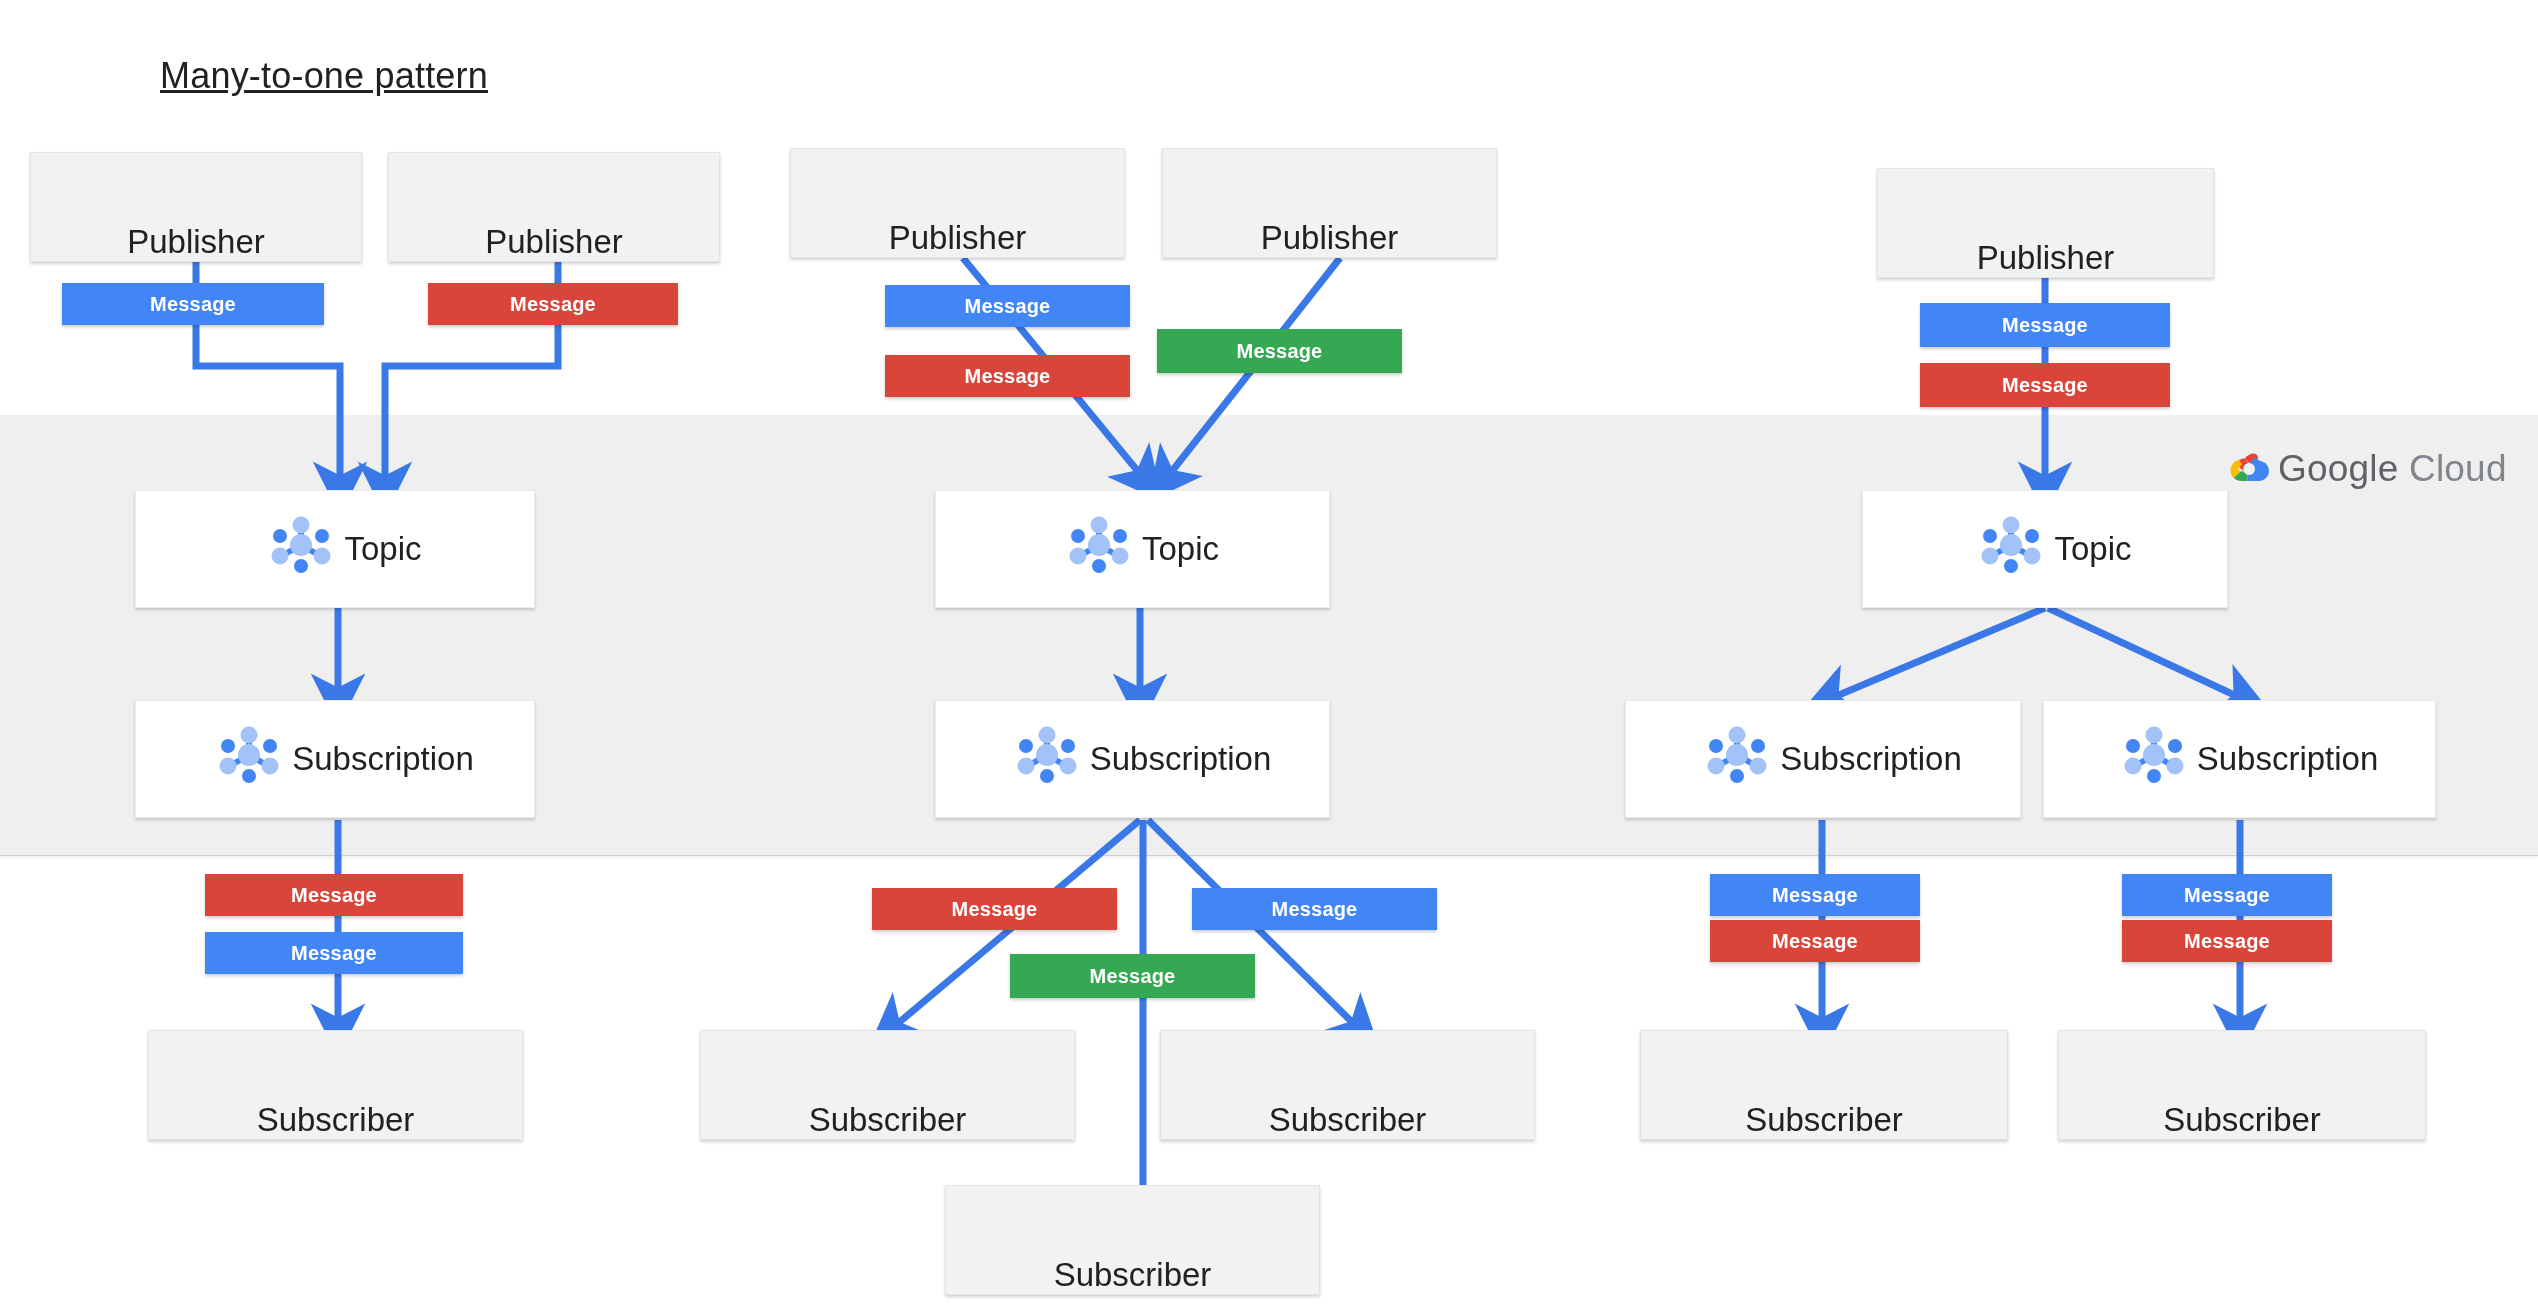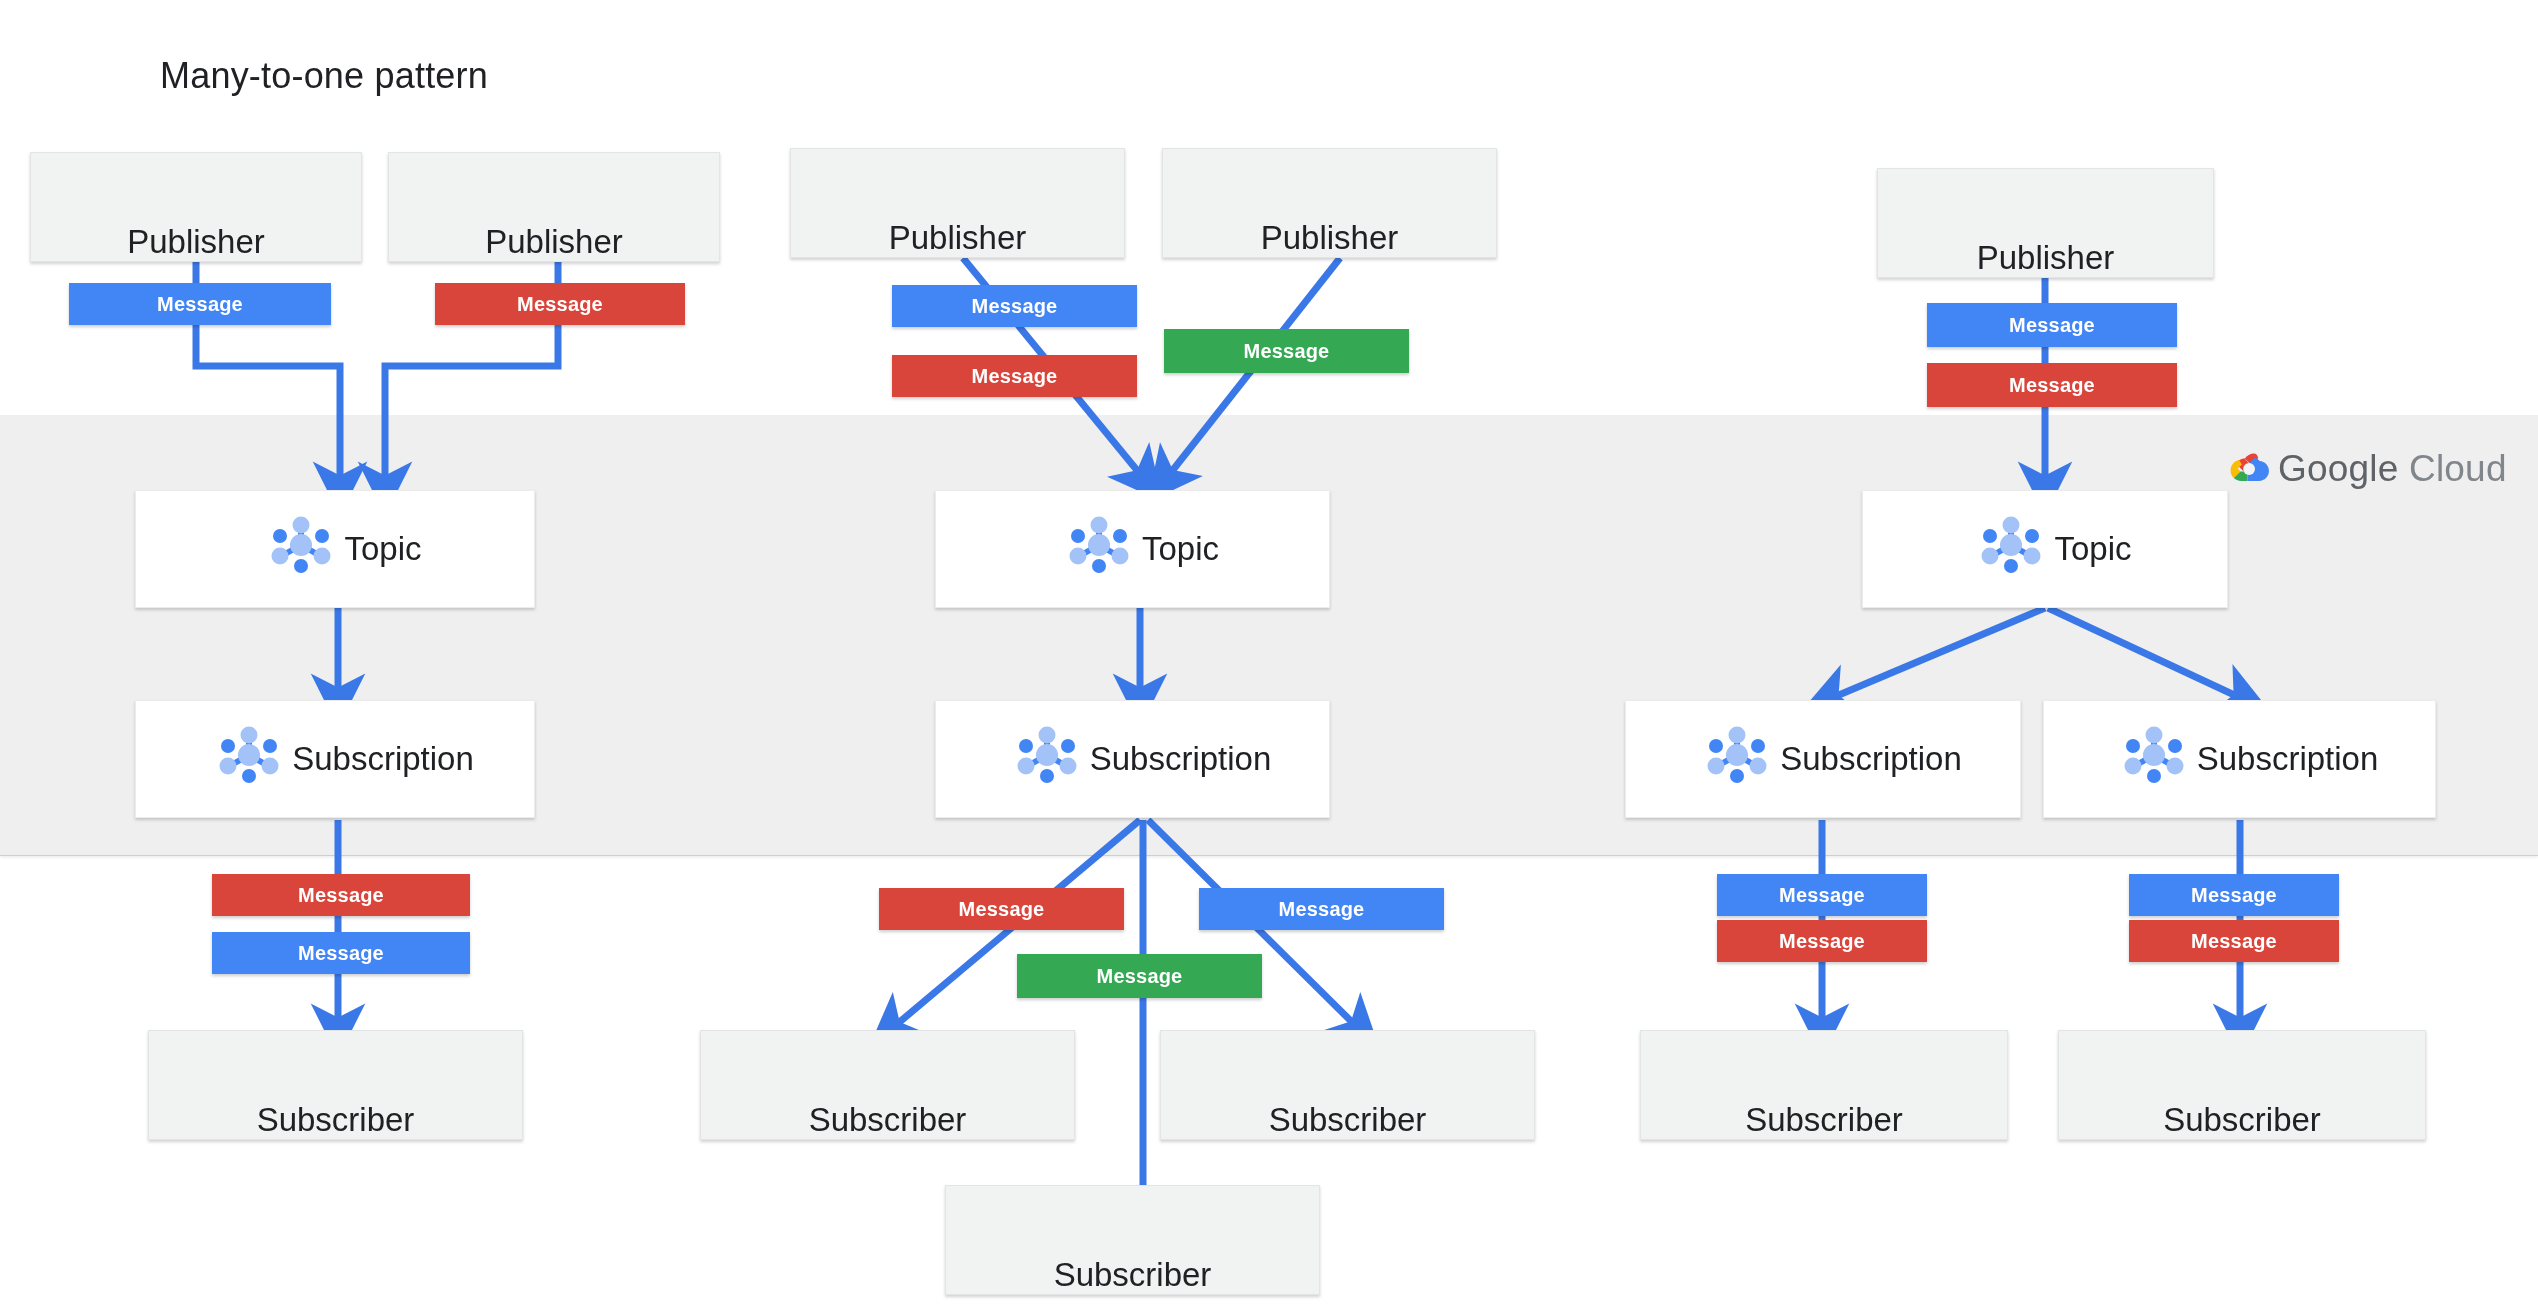--- a/index.html
+++ b/index.html
@@ -12,20 +12,21 @@
   svg.layer{position:absolute;left:0;top:0;width:2538px;height:1305px;}
   #arrows{z-index:1;}
 
   .pattern-title{
     position:absolute;
     font-size:36px;
     color:#202124;
     white-space:nowrap;
     letter-spacing:0.2px;
     z-index:3;
+    text-decoration:underline;
   }
 
   .node{
     position:absolute;
     box-sizing:border-box;
     display:flex;
     align-items:center;
     justify-content:center;
     font-size:33px;
     color:#202124;
@@ -51,21 +52,20 @@
     box-sizing:border-box;
     display:flex;
     align-items:center;
     justify-content:center;
     color:#ffffff;
     font-size:20px;
     font-weight:700;
     letter-spacing:0.2px;
     box-shadow:0 2px 3px rgba(0,0,0,0.20);
     z-index:4;
-    margin-left:7px;
   }
   .msg.blue{background:#4285f4;}
   .msg.red{background:#d9453a;}
   .msg.green{background:#34a853;}
 
   #gcp-band{
     position:absolute;
     left:0;top:415px;width:2538px;height:440px;
     background:#efefef;
     border-bottom:1px solid #cfcfcf;

